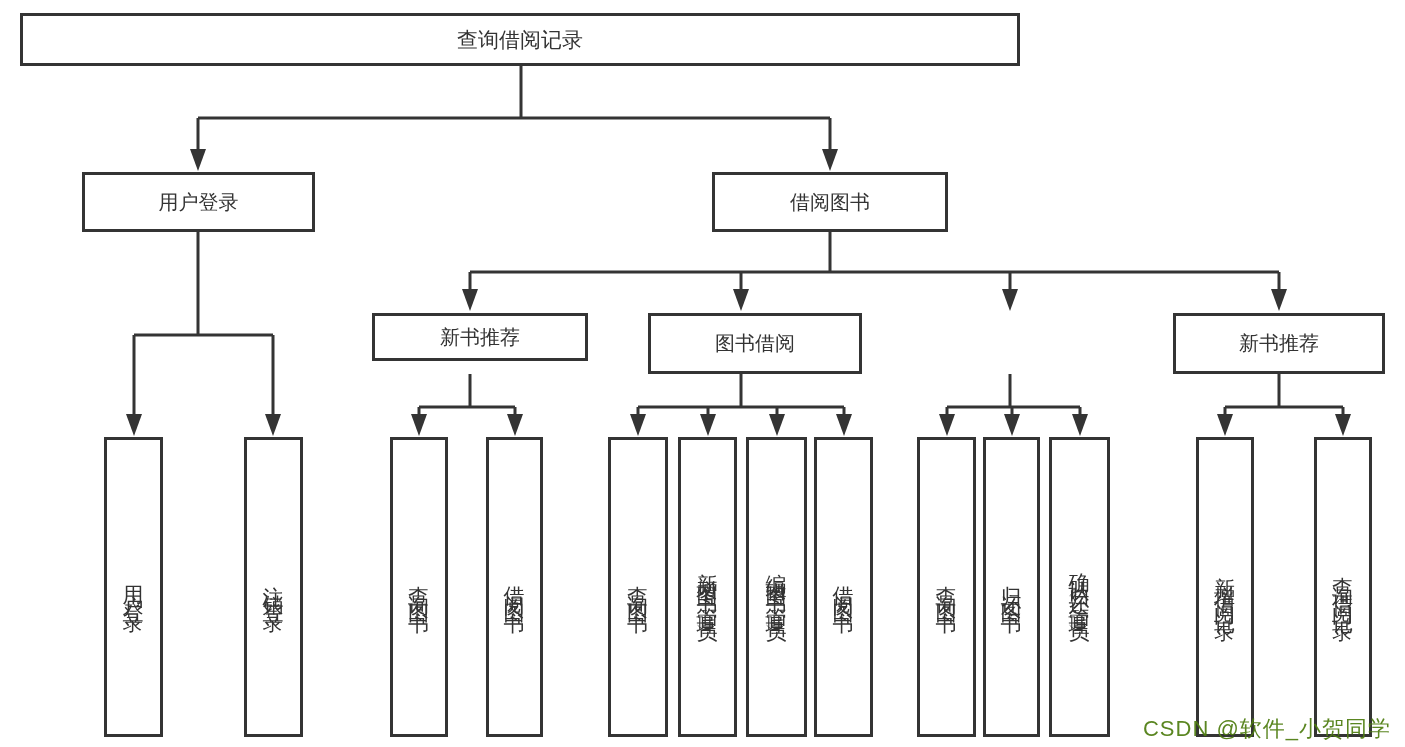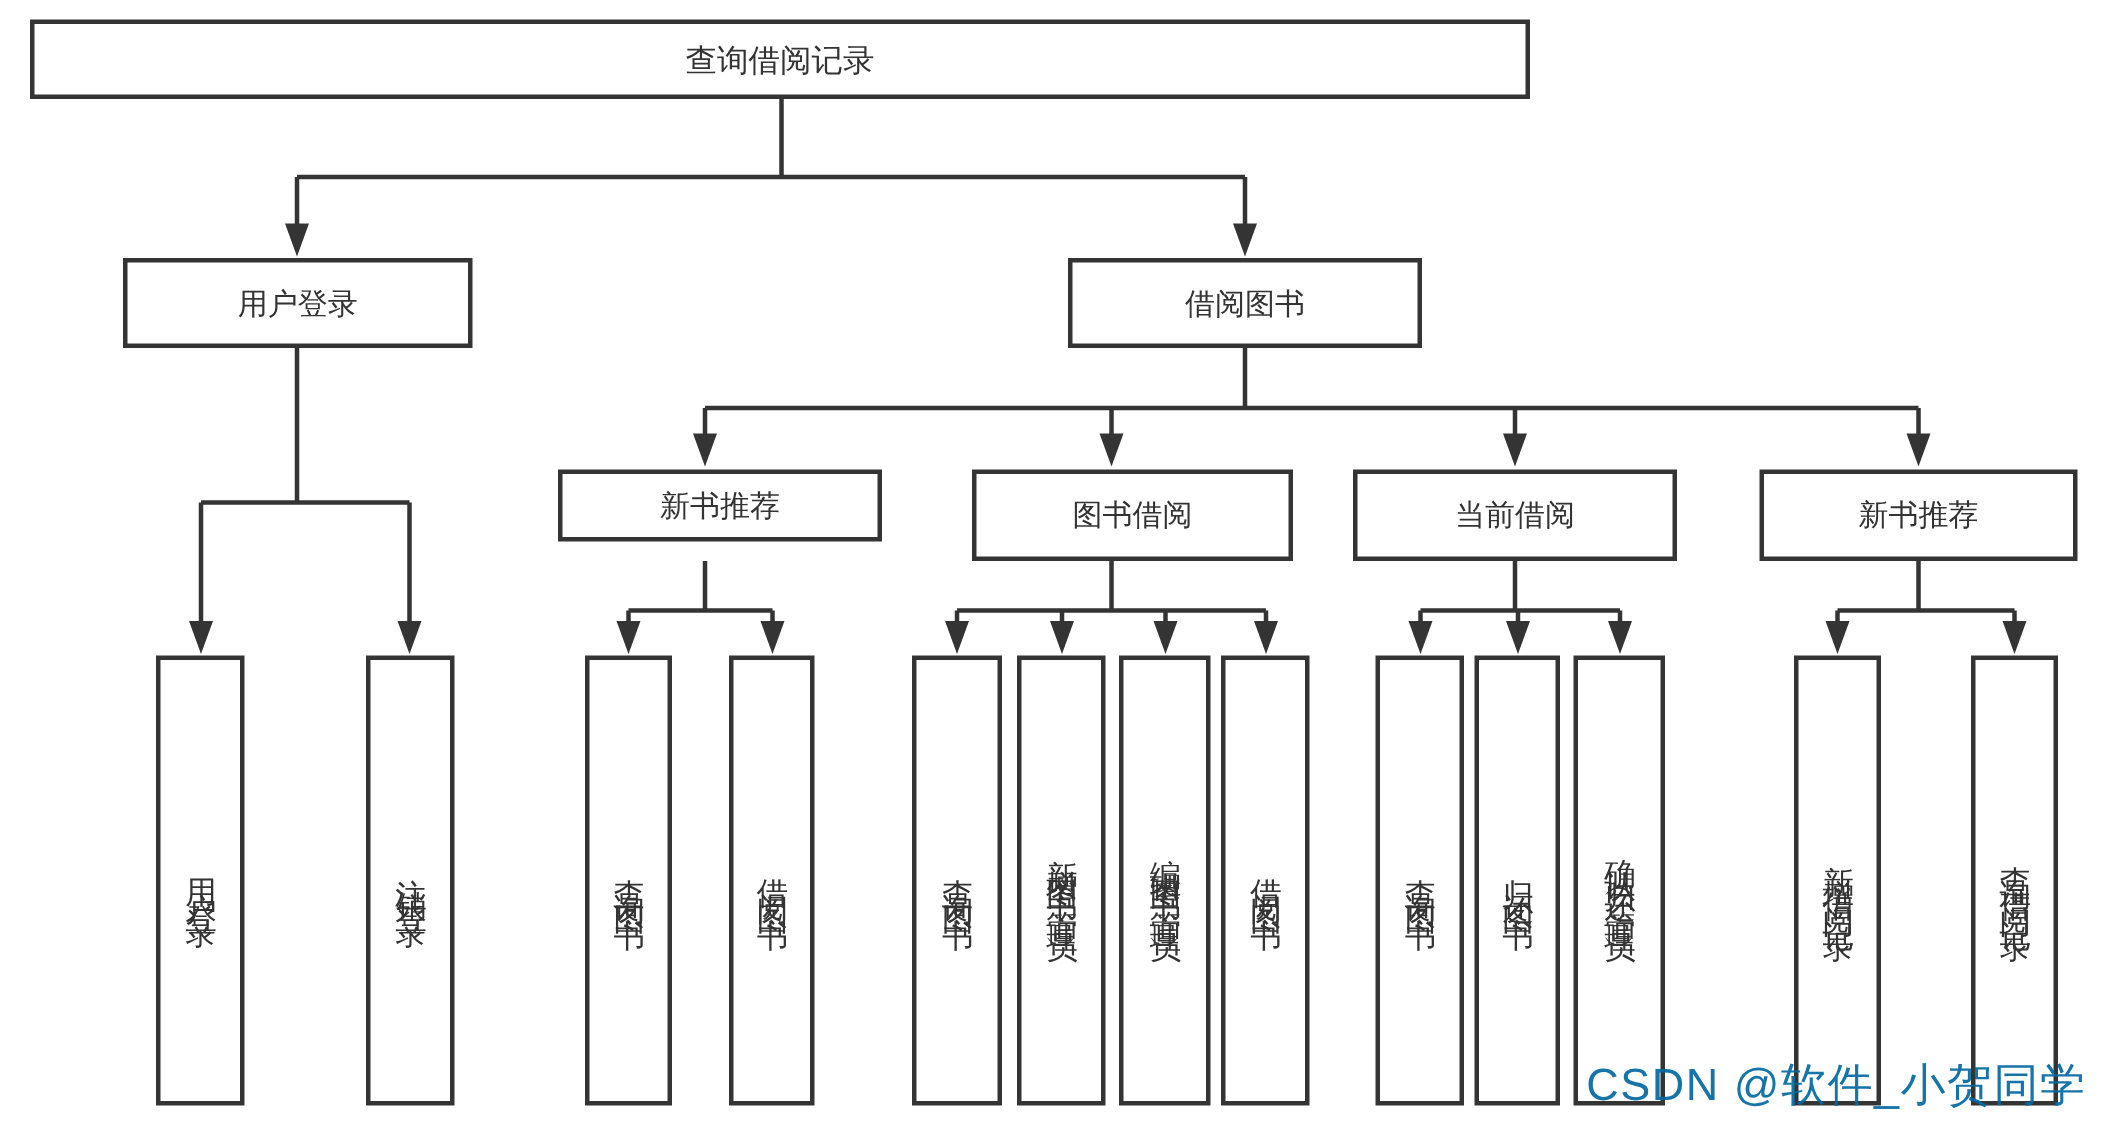--- a/index.html
+++ b/index.html
@@ -14,21 +14,21 @@
     font-size:20px;white-space:nowrap;z-index:2;
   }
   .node.root{font-size:21px;}
   .node.v{
     writing-mode:vertical-rl;text-orientation:mixed;
     font-size:21px;letter-spacing:9px;line-height:1;
   }
   .node.v.long{letter-spacing:7px;font-size:21px;}
   .watermark{
     position:absolute;right:14px;bottom:3px;z-index:5;
-    font-size:30px;color:#0369a1;opacity:0.92;letter-spacing:1px;
+    font-size:22px;color:#4d7c0f;opacity:0.92;letter-spacing:1px;
   }
 </style>
 </head>
 <body>
 
 <div class="canvas">
 
   <svg class="connectors" viewBox="0 0 1405 747" xmlns="http://www.w3.org/2000/svg">
 
     <g stroke="#343434" stroke-width="3" fill="none">
@@ -79,21 +79,20 @@
     <polygon fill="#343434" points="1335,414 1351,414 1343,436"></polygon>
   </svg>
 
   <div class="node root" style="left:20px;top:13px;width:1000px;height:53px">查询借阅记录</div>
 
   <div class="node" style="left:82px;top:172px;width:233px;height:60px">用户登录</div>
   <div class="node" style="left:712px;top:172px;width:236px;height:60px">借阅图书</div>
 
   <div class="node" style="left:372px;top:313px;width:216px;height:48px">新书推荐</div>
   <div class="node" style="left:648px;top:313px;width:214px;height:61px">图书借阅</div>
-  <div class="node" style="left:902px;top:313px;width:216px;height:61px">当前借阅</div>
   <div class="node" style="left:1173px;top:313px;width:212px;height:61px">新书推荐</div>
 
   <div class="node v" style="left:104px;top:437px;width:59px;height:300px">用户登录</div>
   <div class="node v" style="left:244px;top:437px;width:59px;height:300px">注销登录</div>
 
   <div class="node v" style="left:390px;top:437px;width:58px;height:300px">查询图书</div>
   <div class="node v" style="left:486px;top:437px;width:57px;height:300px">借阅图书</div>
 
   <div class="node v" style="left:608px;top:437px;width:60px;height:300px">查询图书</div>
   <div class="node v long" style="left:678px;top:437px;width:59px;height:300px">新增图书（管理员）</div>

